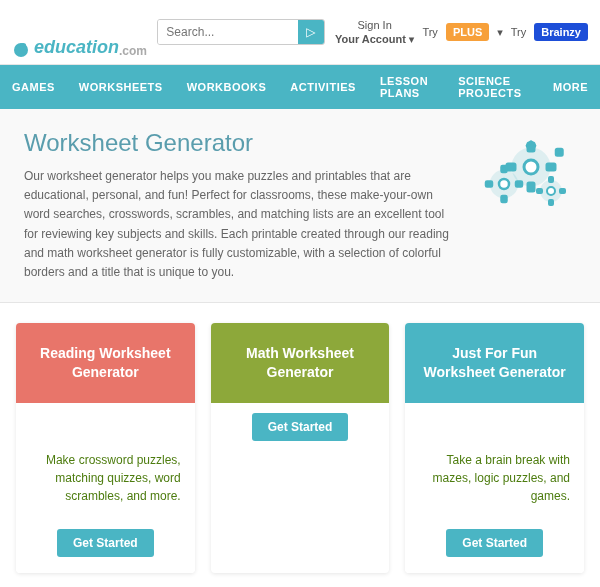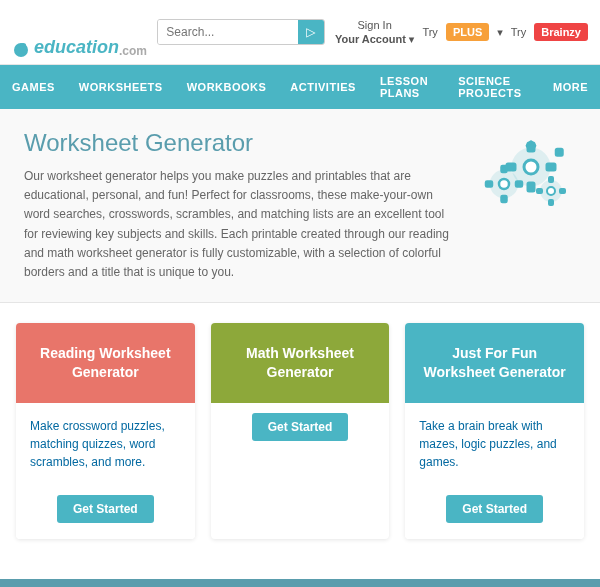--- a/index.html
+++ b/index.html
@@ -54,21 +54,21 @@
     }
     .try-plus {
       background: #f7a03a;
       color: white;
       padding: 3px 7px;
       border-radius: 3px;
       font-size: 11px;
       font-weight: bold;
     }
     .try-brainzy {
-      background: #ef4444;
+      background: #1d4ed8;
       color: white;
       padding: 3px 7px;
       border-radius: 3px;
       font-size: 11px;
       font-weight: bold;
     }
 
     
     nav {
       background: #4ab5c4;
@@ -145,24 +145,25 @@
       align-items: center;
       justify-content: center;
     }
     .card-header.red { background: #e8756a; }
     .card-header.green { background: #8da83a; }
     .card-header.teal { background: #4ab5c4; }
     .card-body {
       padding: 14px;
       flex: 1;
       font-size: 12px;
-      color: #0369a1;
-      text-align: left;
+      color: #4d7c0f;
+      text-align: right;
       line-height: 1.5;
       background: #fff;
+      margin-top: 34px;
     }
     .card-footer {
       padding: 10px 14px 16px;
       text-align: center;
       background: #fff;
     }
     .get-started-btn {
       background: #4ab5c4;
       color: white;
       border: none;

